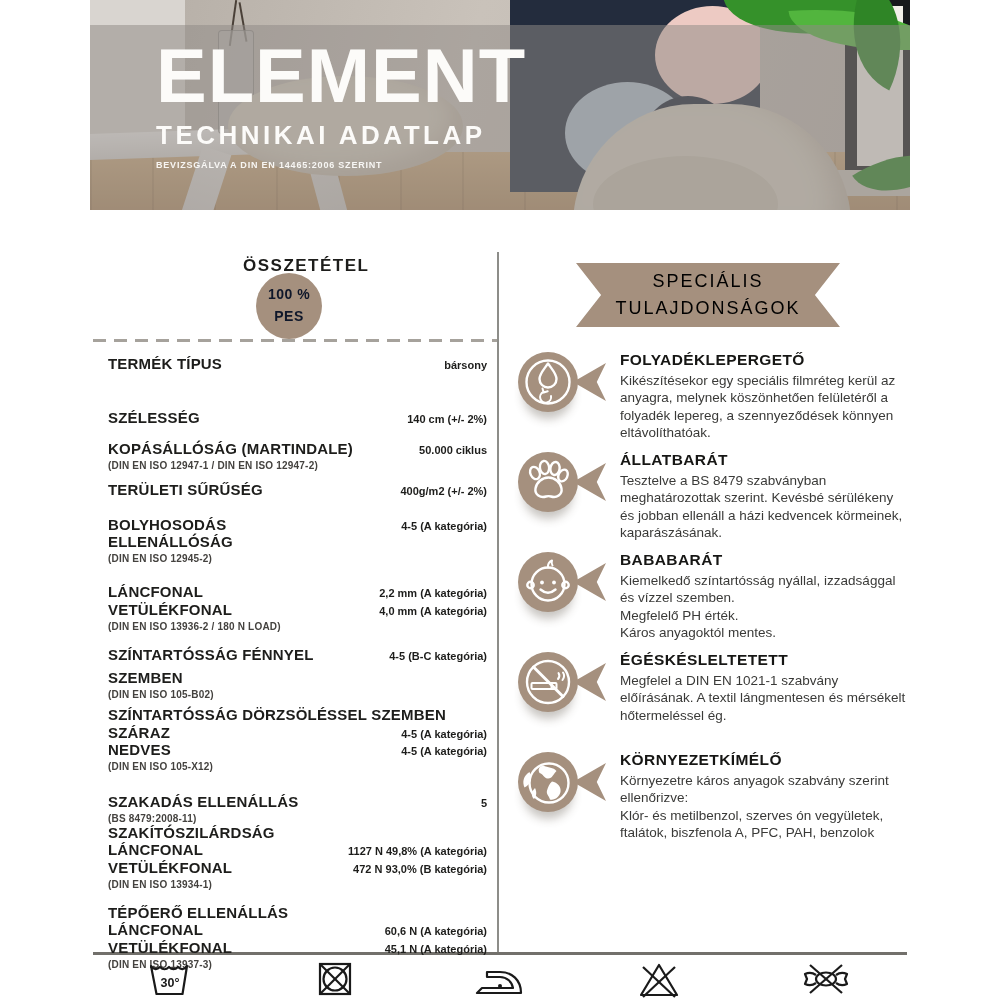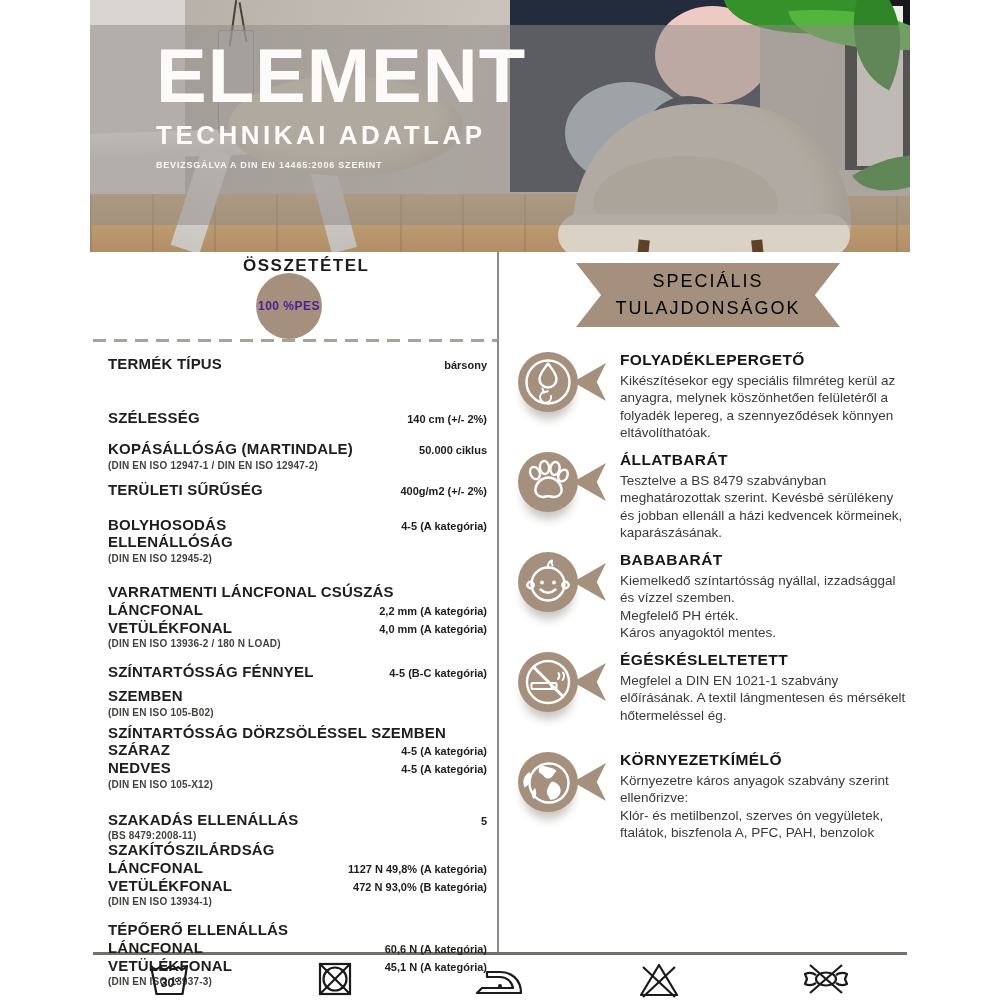--- a/index.html
+++ b/index.html
@@ -1,20 +1,20 @@
 <!DOCTYPE html>
 <html style="--accent: #a5907e; --ink: #1d1d1b; --line: #8d8d89;"><head>
 <meta charset="utf-8">
 <style>
   html,body{margin:0;padding:0;background:#fff;}
   body{width:1000px;height:1000px;position:relative;font-family:"Liberation Sans",sans-serif;color:#1d1d1b;}
   .page{position:absolute;inset:0;width:1000px;height:1000px;background:#fff;overflow:hidden;}
 
   
-  .hero{position:absolute;left:90px;top:0;width:820px;height:252px;overflow:hidden;background:linear-gradient(105deg,#b3aca4 0%,#c9c2ba 45%,#bdb5ad 100%);}
+  .hero{position:absolute;left:90px;top:0;width:820px;height:210px;overflow:hidden;background:linear-gradient(105deg,#b3aca4 0%,#c9c2ba 45%,#bdb5ad 100%);}
   .wall-left{position:absolute;left:0;top:0;width:95px;height:100%;background:#d9d5d0;}
   .floor{position:absolute;left:0;bottom:0;width:100%;height:58px;background:linear-gradient(#cbaa7e,#b18e66);}
   .floor:after{content:"";position:absolute;inset:0;background:repeating-linear-gradient(90deg,rgba(60,40,20,.12) 0 2px,transparent 2px 62px);}
   .art{position:absolute;left:420px;top:0;width:250px;height:192px;background:#232c3d;overflow:hidden;}
   .blob{position:absolute;border-radius:50%;}
   .window{position:absolute;left:755px;top:0;width:65px;height:175px;background:#17191c;}
   .pane{position:absolute;left:12px;top:6px;width:46px;height:160px;background:#f2efe9;}
   .sill{position:absolute;left:735px;top:170px;width:85px;height:26px;background:#c9c2b8;}
   .leaf{position:absolute;border-radius:0 100% 0 100%;}
   .chair-back-r{position:absolute;left:483px;top:104px;width:278px;height:142px;background:#d5cec1;border-radius:140px 140px 24px 24px;box-shadow:inset -18px -14px 24px rgba(120,105,85,.25);}
@@ -33,21 +33,21 @@
   .hero-subtitle{font-size:26px;font-weight:bold;letter-spacing:3.5px;margin-top:6px;}
   .hero-tagline{font-size:9px;font-weight:bold;letter-spacing:.8px;margin-top:9px;opacity:.95;}
 
   
   .dash-line{position:absolute;left:93px;top:339px;width:404px;height:3px;background:repeating-linear-gradient(90deg,#a6a29c 0 13px,transparent 13px 21px);}
   .vline{position:absolute;left:497px;top:252px;width:2px;height:701px;background:#8d8d89;}
   .bottom-line{position:absolute;left:93px;top:952px;width:814px;height:3px;background:#72706b;}
 
   
   .comp-heading{position:absolute;left:243px;top:256px;font-size:17px;font-weight:bold;letter-spacing:1.5px;}
-  .badge{position:absolute;left:256px;top:273px;width:66px;height:66px;border-radius:50%;background:var(--accent,#a5907e);color:#4c1d95;font-weight:bold;font-size:12px;letter-spacing:.5px;display:flex;align-items:center;justify-content:center;line-height:1.55;}
+  .badge{position:absolute;left:256px;top:273px;width:66px;height:66px;border-radius:50%;background:var(--accent,#a5907e);color:#0f172a;font-weight:bold;font-size:14px;letter-spacing:.5px;display:flex;flex-direction:column;align-items:center;justify-content:center;line-height:1.55;}
 
   
   .specs{position:absolute;left:93px;top:350px;width:404px;}
   .spec{padding:0 10px 0 15px;}
   .srow{display:flex;justify-content:space-between;align-items:baseline;gap:40px;}
   .srow.sub{line-height:1.12;}
   .lbl{font-weight:bold;font-size:15px;letter-spacing:.2px;white-space:pre-line;line-height:1.18;}
   .val{font-weight:bold;font-size:11px;white-space:nowrap;}
   .note{font-size:10px;color:#44423f;letter-spacing:.2px;margin-top:2px;font-weight:bold;}
 
@@ -146,21 +146,20 @@
     </div>
     <div class="spec" style="margin-top:17px">
       <div class="srow">
           <span class="lbl">BOLYHOSODÁS
 ELLENÁLLÓSÁG</span>
           <span class="val">4-5 (A kategória)</span>
         </div>
       <div class="note">(DIN EN ISO 12945-2)</div>
     </div>
     <div class="spec" style="margin-top:19px">
-      <div class="lbl">VARRATMENTI LÁNCFONAL CSÚSZÁS</div>
       <div class="srow sub">
           <span class="lbl">LÁNCFONAL</span>
           <span class="val">2,2 mm (A kategória)</span>
         </div>
       <div class="srow sub">
           <span class="lbl">VETÜLÉKFONAL</span>
           <span class="val">4,0 mm (A kategória)</span>
         </div>
       <div class="note">(DIN EN ISO 13936-2 / 180 N LOAD)</div>
     </div>

